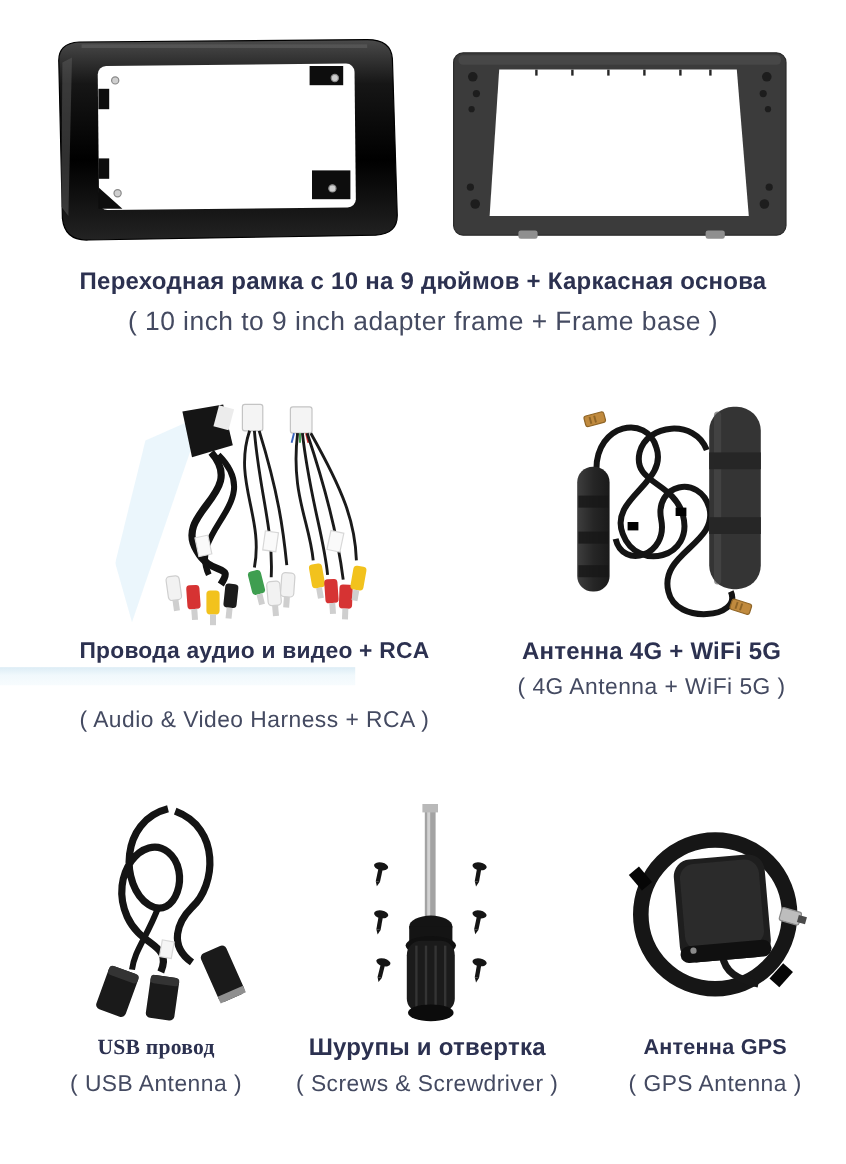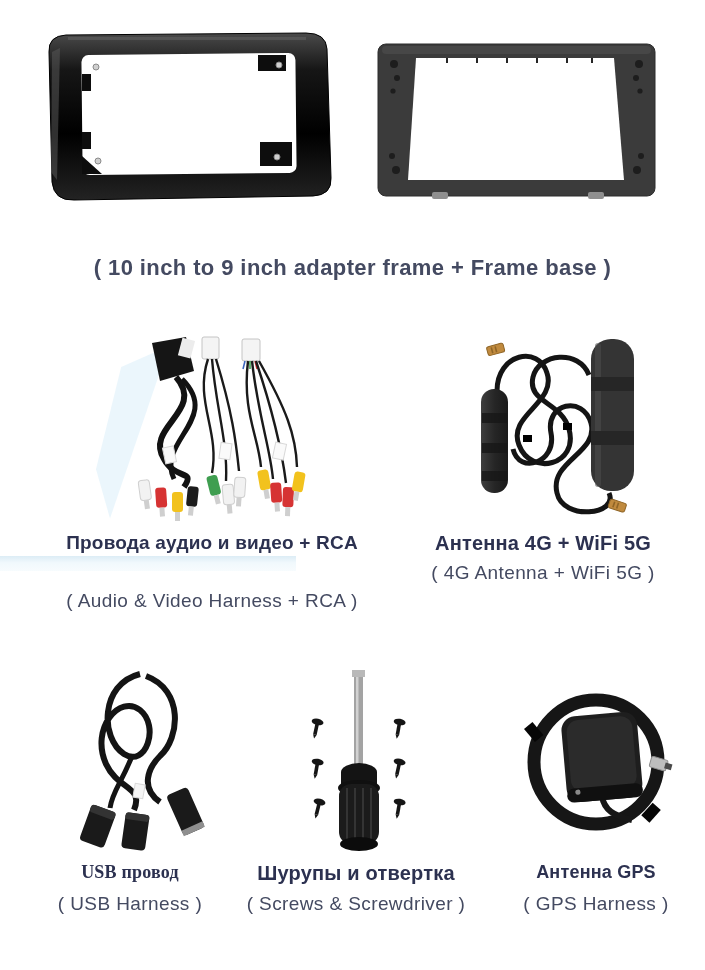--- a/index.html
+++ b/index.html
@@ -6,21 +6,21 @@
   .page{
     position:relative;width:705px;height:970px;background:#ffffff;overflow:hidden;
     font-family:"Liberation Sans", sans-serif;margin:0 auto;
   }
   figure{margin:0;position:absolute;}
   .cap{position:absolute;text-align:center;z-index:2;}
   .cap-ru{font-weight:bold;color:#2c3150;letter-spacing:.2px;}
   .cap-en{color:#444a61;letter-spacing:.4px;}
   
   .t1-ru{top:224px;left:0;width:705px;font-size:20px;}
-  .t1-en{top:255px;left:0;width:705px;font-size:22px;font-weight:bold;}
+  .t1-en{top:255px;left:0;width:705px;font-size:22px;}
   
   .t2l-ru{top:532px;left:12px;width:400px;font-size:19px;}
   .t2l-en{top:562px;left:12px;width:400px;font-size:19px;margin-top:28px;}
   .t2r-ru{top:532px;left:403px;width:280px;font-size:20px;}
   .t2r-en{top:562px;left:403px;width:280px;font-size:19px;}
   
   .t3a-ru{top:862px;left:15px;width:230px;font-size:18px;font-family:Liberation Serif, serif;}
   .t3a-en{top:893px;left:15px;width:230px;font-size:19px;}
   .t3b-ru{top:862px;left:221px;width:270px;font-size:20px;}
   .t3b-en{top:893px;left:221px;width:270px;font-size:19px;}
@@ -96,20 +96,21 @@
         <circle cx="16" cy="114" r="3"></circle>
           <circle cx="20" cy="128" r="4"></circle>
         <circle cx="265" cy="114" r="3"></circle>
           <circle cx="261" cy="128" r="4"></circle>
       </g>
       <rect x="56" y="150" width="16" height="7" rx="2" fill="#8f8f8f"></rect>
       <rect x="212" y="150" width="16" height="7" rx="2" fill="#8f8f8f"></rect>
     </svg>
   </figure>
 
+  <div class="cap cap-ru t1-ru">Переходная рамка с 10 на 9 дюймов + Каркасная основа</div>
   <div class="cap cap-en t1-en">( 10 inch to 9 inch adapter frame + Frame base )</div>
 
   <figure class="img" style="left:124px;top:331px;width:186px;height:194px">
     <svg width="186" height="194" viewBox="0 0 186 194">
 
       <polygon points="28,12 62,6 70,40 36,50" fill="#151515"></polygon>
       <rect x="56" y="8" width="13" height="18" fill="#ececec" transform="rotate(15 62 17)"></rect>
       <path d="M52,46 C82,80 20,96 40,128 C52,150 72,138 60,156" stroke="#121212" stroke-width="6" fill="none"></path>
       <path d="M58,48 C98,88 32,110 50,148" stroke="#121212" stroke-width="5" fill="none"></path>
 
@@ -315,19 +316,19 @@
       <g transform="rotate(-5 96 90)">
         <rect x="58" y="46" width="76" height="86" rx="14" fill="#1e1e1e"></rect>
         <rect x="63" y="50" width="66" height="72" rx="12" fill="#2b2b2b"></rect>
         <rect x="58" y="118" width="76" height="14" rx="7" fill="#101010"></rect>
         <circle cx="69" cy="122" r="2.6" fill="#8a8a8a"></circle>
       </g>
     </svg>
   </figure>
 
   <div class="cap cap-ru t3a-ru">USB провод</div>
-  <div class="cap cap-en t3a-en">( USB Harness )</div>
+  <div class="cap cap-en t3a-en">( USB Antenna )</div>
   <div class="cap cap-ru t3b-ru">Шурупы и отвертка</div>
   <div class="cap cap-ru t3c-ru">Антенна GPS</div>
   <div class="cap cap-en t3b-en">( Screws &amp; Screwdriver )</div>
-  <div class="cap cap-en t3c-en">( GPS Harness )</div>
+  <div class="cap cap-en t3c-en">( GPS Antenna )</div>
 
 </div>
 
 </body></html>

